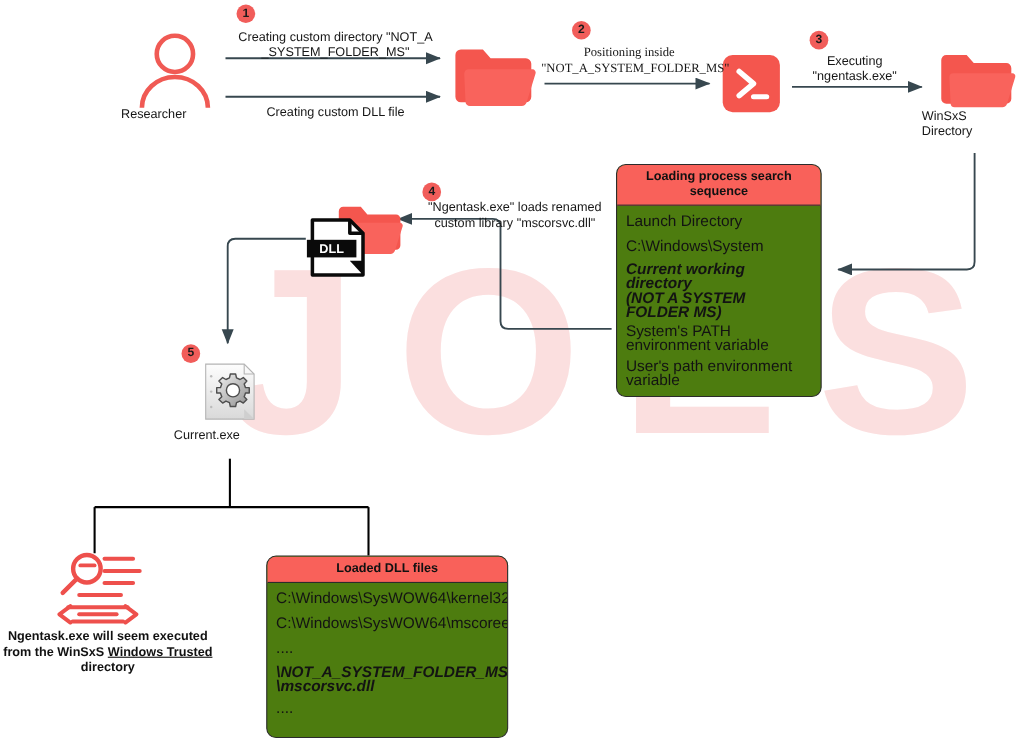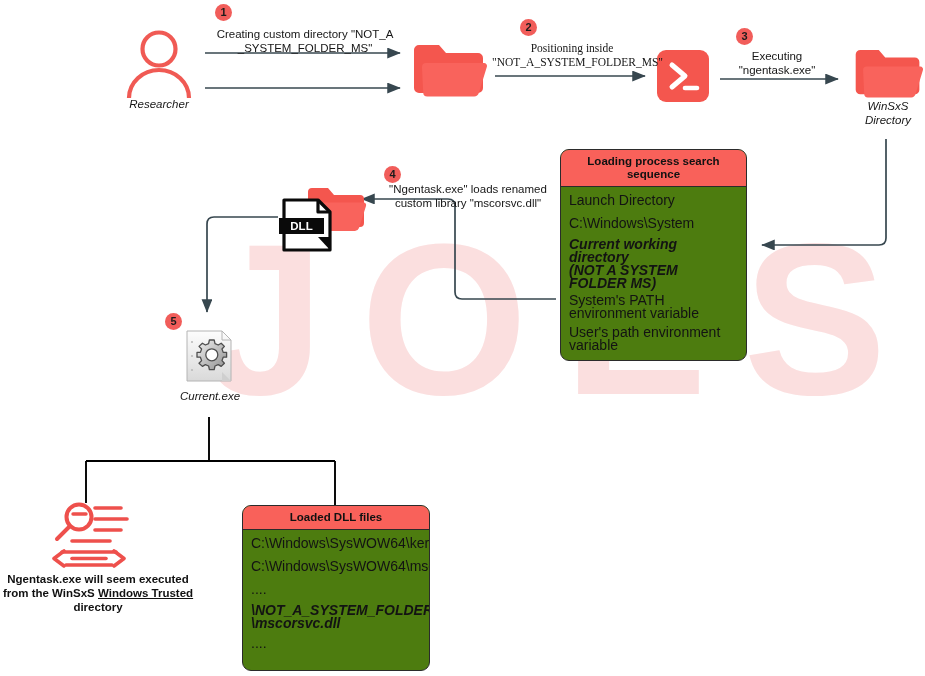--- a/index.html
+++ b/index.html
@@ -75,25 +75,23 @@
     line-height: 14px;
     z-index: 3;
     white-space: pre-line;
   }
 
   
   .iconlabel {
     position: absolute;
     font-size: 11.5px;
     color: #161616;
-    text-align: center;
     line-height: 13.5px;
     z-index: 3;
     white-space: pre-line;
-    font-style: italic;
   }
 
   
   .folder { position: absolute; }
 
   
   .terminal {
     position: absolute;
     width: 52px; height: 52px;
     background: #f4564e;
@@ -201,20 +199,21 @@
   <div class="node" style="left:120px; top:28px; width:78px; height:72px;">
     <svg width="78" height="72" viewBox="0 0 78 72">
       <circle cx="39" cy="21" r="16.5" fill="none" stroke="#f05a54" stroke-width="4.2"></circle>
       <path d="M9,70 A30,28 0 0 1 69,70" fill="none" stroke="#f05a54" stroke-width="4.2"></path>
     </svg>
   </div>
   <div class="iconlabel" style="left:110px; top:98px; width:98px;">Researcher</div>
 
   <div class="caption" style="left:205px; top:27px; width:200px;">Creating custom directory "NOT_A
 _SYSTEM_FOLDER_MS"</div>
+  <div class="caption" style="left:205px; top:95px; width:200px;">Creating custom DLL file</div>
   <div class="caption" style="left:492px; top:41px; width:160px;font-family:Liberation Serif, serif;">Positioning inside
 "NOT_A_SYSTEM_FOLDER_MS"</div>
   <div class="caption" style="left:722px; top:49px; width:110px;">Executing
 "ngentask.exe"</div>
 
   <div class="node folder" style="left:410px; top:40px;">
     <svg width="78" height="62" viewBox="0 0 78 62">
       <path d="M4,10 a5,5 0 0 1 5,-5 h20 l7,8 h32 a5,5 0 0 1 5,5 v30 a5,5 0 0 1 -5,5 h-59 a5,5 0 0 1 -5,-5 z" fill="#f4564e"></path>
       <path d="M12,27 a4,4 0 0 1 4,-4 h58 a3,3 0 0 1 2.8,4 l-8,26 a5,5 0 0 1 -4.6,3.4 h-47 a4,4 0 0 1 -4,-4 z" fill="#f9635c"></path>
       <path d="M13,26 L22,22 L76,22" fill="none" stroke="#ffffff" stroke-width="0"></path>
@@ -288,21 +287,21 @@
     <div class="panel-body">
       <div class="panel-row">Launch Directory</div>
       <div class="panel-row">C:\Windows\System</div>
       <div class="panel-row em">Current working directory
 (NOT  A  SYSTEM  FOLDER  MS)</div>
       <div class="panel-row tight">System's PATH environment variable</div>
       <div class="panel-row tight">User's path environment variable</div>
     </div>
   </div>
 
-  <div class="panel" style="left:242px; top:505px; width:188px; height:166px;">
+  <div class="panel" style="left:242px; top:505px; width:220px; height:166px;">
     <div class="panel-head">Loaded DLL files</div>
     <div class="panel-body">
       <div class="panel-row">C:\Windows\SysWOW64\kernel32.dll</div>
       <div class="panel-row">C:\Windows\SysWOW64\mscoree.dll</div>
       <div class="panel-row">....</div>
       <div class="panel-row em">\NOT_A_SYSTEM_FOLDER_MS
 \mscorsvc.dll</div>
       <div class="panel-row">....</div>
     </div>
   </div>

